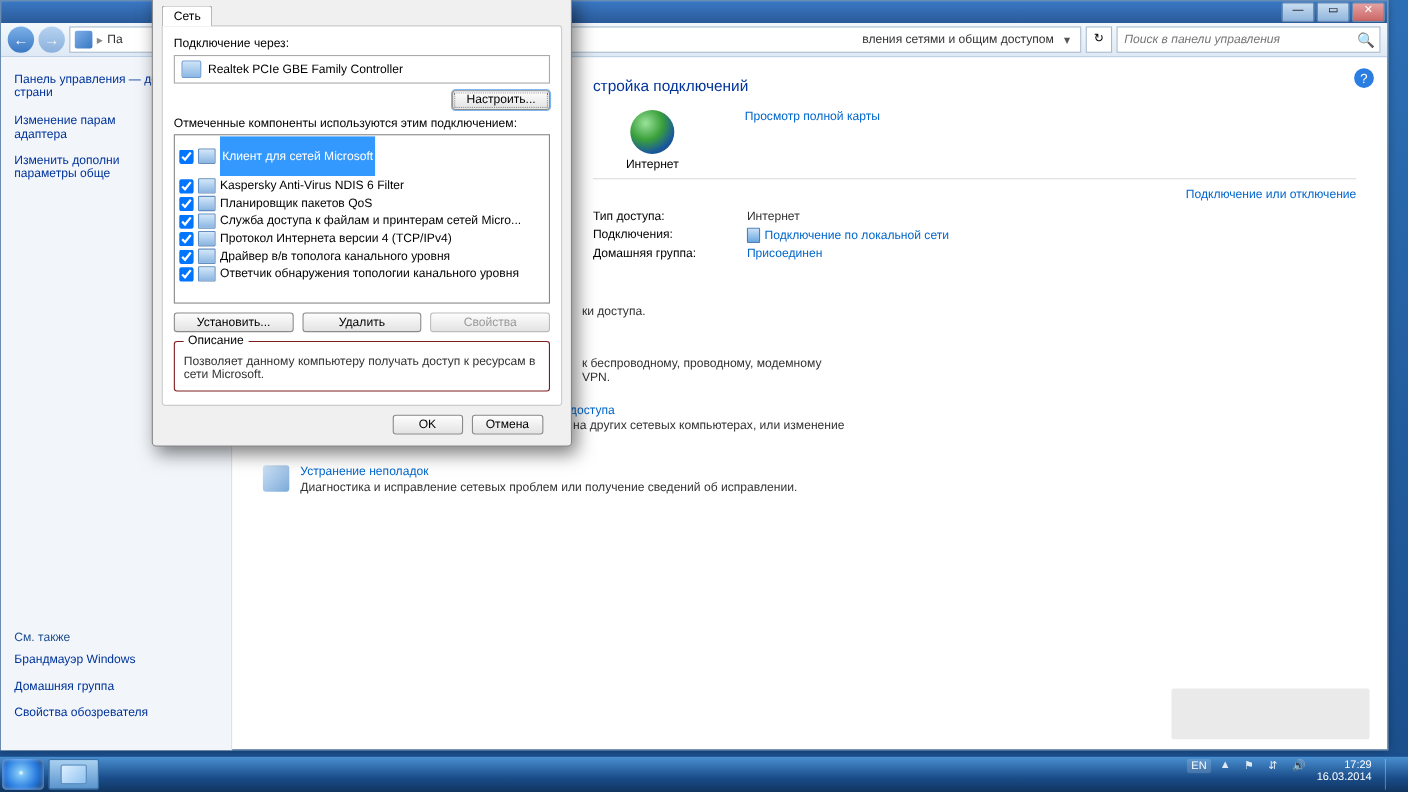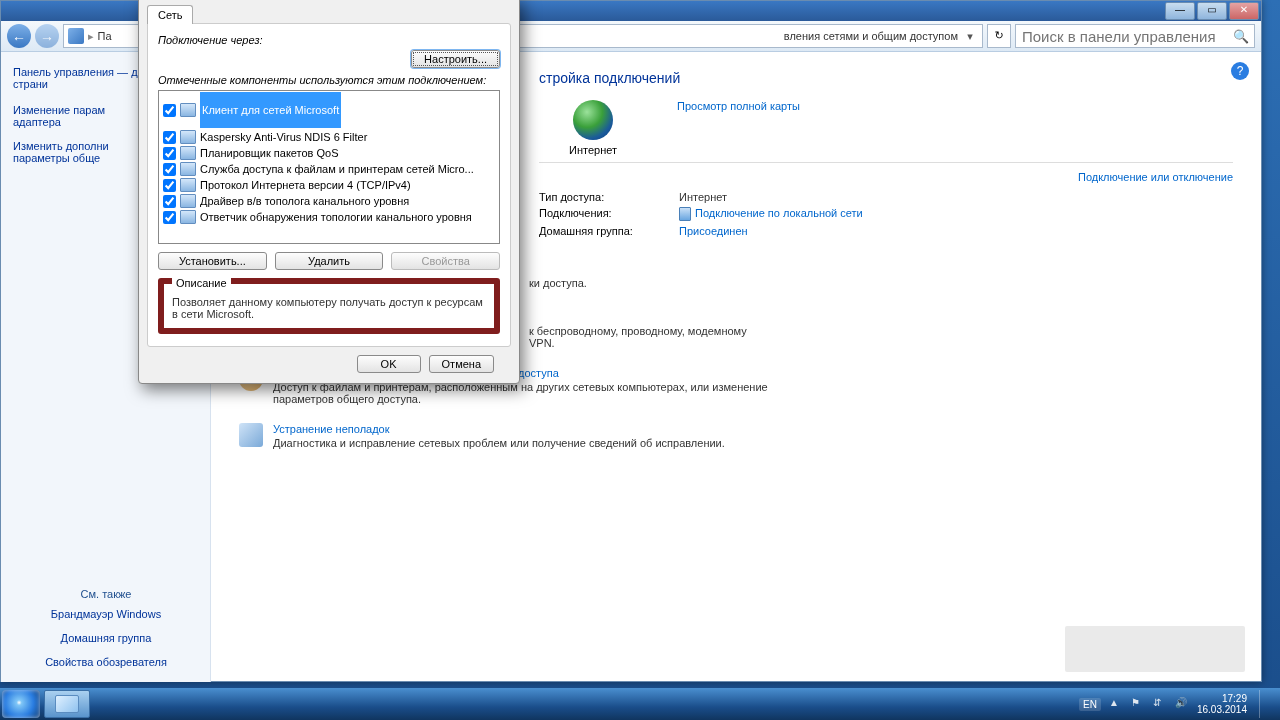--- a/index.html
+++ b/index.html
@@ -12,27 +12,27 @@
   .cp-addr { height:30px; background:linear-gradient(180deg,#f4f8fc,#dde9f5); border-bottom:1px solid #b9cde2; display:flex; align-items:center; gap:4px; padding:0 6px;}
   .nav-arrow { width:24px; height:24px; border-radius:50%; background:linear-gradient(180deg,#7db0e8,#3a78c3); color:#fff; text-align:center; line-height:24px; font-size:14px; cursor:pointer;}
   .nav-arrow.fwd { opacity:.5;}
   .addr-bar { flex:1; height:22px; background:#fff; border:1px solid #a8b9cc; display:flex; align-items:center; padding:0 4px; gap:4px;}
   .addr-bar .crumb { color:#333;}
   .addr-icon { width:16px; height:16px; background:linear-gradient(135deg,#7db0e8,#3a78c3); border-radius:2px;}
   .addr-sep { color:#888;}
   .addr-drop { width:16px; text-align:center; color:#555; cursor:pointer;}
   .refresh { width:22px; height:22px; border:1px solid #a8b9cc; background:#fff; text-align:center; line-height:20px; cursor:pointer;}
   .search { width:230px; height:22px; border:1px solid #a8b9cc; background:#fff; display:flex; align-items:center; padding:0 4px;}
-  .search input { flex:1; border:none; outline:none; font-size:15px; color:#888; }
+  .search input { flex:1; border:none; outline:none; font-size:11px; color:#888; font-style:italic;}
   .search .mag { color:#2a5a99; font-size:13px;}
   .cp-body { display:flex; height:calc(100% - 50px); position:relative;}
   .cp-sidebar { width:210px; background:#f2f6fb; border-right:1px solid #d7e2ef; padding:14px 12px; box-sizing:border-box;}
   .cp-sidebar .home-link { color:#003399; margin-bottom:14px; display:block;}
   .cp-sidebar .link { color:#003399; margin-bottom:12px; display:block; cursor:pointer;}
-  .cp-sidebar .sec { position:absolute; bottom:2px; left:12px; width:186px;text-align:center;}
+  .cp-sidebar .sec { position:absolute; bottom:16px; left:12px; width:186px;}
   .cp-sidebar .sec .heading { color:#1e4e8e; margin-bottom:8px;}
   .cp-main { flex:1; padding:18px 28px; position:relative; overflow:hidden;}
   .help-icon { position:absolute; right:12px; top:10px; width:18px; height:18px; border-radius:50%; background:#2a7de1; color:#fff; text-align:center; line-height:18px; font-size:12px;}
   .cp-main h1 { font-size:14px; font-weight:normal; color:#003399; margin:0 0 14px 0;}
   .net-diagram { display:flex; align-items:flex-start; gap:60px; margin-bottom:6px;}
   .net-node { text-align:center;}
   .globe { width:40px; height:40px; border-radius:50%; background:radial-gradient(circle at 35% 30%, #9be29b 0%, #3aa03a 40%, #1a5a9a 70%, #0a3a7a 100%); margin:0 auto 4px;}
   .map-link { color:#0066cc; cursor:pointer;}
   .hr { border:none; border-top:1px solid #ddd; margin:4px 0 8px;}
   .conn-link { color:#0066cc; text-align:right; display:block; margin-bottom:8px; cursor:pointer;}
@@ -45,45 +45,45 @@
   .section-item .ico { width:24px; height:24px; flex-shrink:0;}
   .ico.people { background:radial-gradient(circle at 30% 30%, #f5d9a7, #d9a860); border-radius:50%;}
   .ico.wrench { background:linear-gradient(135deg,#cfe3f7,#7aa9d8); border-radius:3px;}
   .section-item .title { color:#0066cc; cursor:pointer;}
   .section-item .desc { color:#333; margin-top:2px; max-width:520px;}
   
   .dialog { position:absolute; left:138px; top:-4px; width:380px; background:#f0f0f0; border:1px solid #888; box-shadow:4px 6px 16px rgba(0,0,0,.5); border-radius:4px; z-index:50; padding-bottom:10px;}
   .dlg-tab-strip { height:26px; display:flex; align-items:flex-end; padding-left:8px; background:transparent;}
   .dlg-tab { background:#fff; border:1px solid #aaa; border-bottom:none; border-radius:3px 3px 0 0; padding:3px 10px; font-size:11px; position:relative; top:1px; z-index:2;}
   .dlg-panel { background:#fff; border:1px solid #ccc; margin:0 8px 8px; padding:10px 10px 8px; border-radius:0 3px 3px 3px; position:relative;}
-  .dlg-panel .lbl { margin-bottom:4px;font-style:italic;}
+  .dlg-panel .lbl { margin-bottom:4px;}
   .conn-box { border:1px solid #aaa; padding:4px 6px; display:flex; align-items:center; gap:6px; margin-bottom:6px; background:#fff;}
   .conn-box .nic-ico { width:16px; height:14px; background:linear-gradient(180deg,#cde3f7,#8cb8e4); border:1px solid #6a9ad0; border-radius:2px;}
   .btn { background:linear-gradient(180deg,#fdfdfd,#e3e3e3); border:1px solid #8a8a8a; border-radius:3px; padding:2px 12px; font-size:11px; cursor:pointer;}
   .btn:focus, .btn.focus { outline:1px dotted #555; outline-offset:-3px; box-shadow:0 0 0 1px #7eb6f0;text-align:right;}
   .btn.disabled { color:#999; border-color:#bbb; cursor:default;}
   .cfg-row { display:flex; justify-content:flex-end; margin-bottom:6px;}
   .comp-list { border:1px solid #888; height:152px; overflow:auto; background:#fff; margin-bottom:8px;}
   .comp-row { display:flex; align-items:center; gap:4px; padding:1px 4px; font-size:11px; white-space:nowrap;}
   .comp-row input { margin:0;}
   .comp-ico { width:14px; height:12px; background:linear-gradient(180deg,#d4e7fa,#8ab6e2); border:1px solid #628ec0; border-radius:1px; flex-shrink:0;}
   .comp-row.selected .comp-label { background:#3399ff; color:#fff; padding:12px 2px;}
   .btn-row { display:flex; gap:8px; margin-bottom:8px;}
   .btn-row .btn { flex:1; text-align:center;}
-  .group { border:6px solid #7f1d1d; border-radius:3px; padding:12px 8px 8px; position:relative; margin-bottom:4px;}
+  .group { border:1px solid #7f1d1d; border-radius:3px; padding:12px 8px 8px; position:relative; margin-bottom:4px;}
   .group .legend { position:absolute; top:-7px; left:8px; background:#fff; padding:0 4px; font-size:11px;}
   .group .desc { font-size:11px; color:#333;}
   .dlg-footer { display:flex; justify-content:flex-end; gap:8px; padding:0 25px;}
   .dlg-footer .btn { min-width:64px; text-align:center;}
   
   .taskbar { position:absolute; left:0; bottom:0; width:100%; height:32px; background:linear-gradient(180deg,#4a8fd0 0%, #1a4d8a 60%, #10355f 100%); display:flex; align-items:center; color:#fff; font-size:10px;}
   .start { width:38px; height:28px; margin:2px; background:radial-gradient(circle at 45% 45%, #fff 0%, #7fc6f7 10%, #2a7de1 55%, #103a6f 100%); border-radius:4px; box-shadow:inset 0 0 4px rgba(255,255,255,.6);}
   .task-item { width:44px; height:26px; margin:3px 2px; background:linear-gradient(180deg,#a9d0f0,#5a94cc); border:1px solid #3a6fa6; border-radius:2px; display:flex; align-items:center; justify-content:center;}
   .task-item .mini-ico { width:22px; height:16px; background:linear-gradient(135deg,#dff0ff,#8fc2ef); border:1px solid #5a8cc0; border-radius:2px;}
-  .tray { margin-left:auto; display:flex; align-items:center; gap:8px; padding:0 10px;}
+  .tray { margin-left:auto; display:flex; align-items:flex-start; gap:8px; padding:0 10px;}
   .tray .lang { background:rgba(255,255,255,.15); padding:1px 4px; border-radius:2px;}
   .tray .ico { width:14px; height:14px; opacity:.85;}
   .tray .clock { text-align:right; line-height:11px;}
   .tray .show-desktop { width:10px; height:28px; border-left:1px solid rgba(255,255,255,.3); margin-left:4px;}
   
   .greybox { position:absolute; right:16px; bottom:10px; width:180px; height:46px; background:#eaeaea; border-radius:2px;}
 </style>
 </head>
 <body>
 
@@ -182,20 +182,24 @@
       </div>
     </div>
   </div>
 
   <div class="dialog">
     <div class="dlg-tab-strip">
       <div class="dlg-tab">Сеть</div>
     </div>
     <div class="dlg-panel">
       <div class="lbl">Подключение через:</div>
+      <div class="conn-box">
+        <div class="nic-ico"></div>
+        <span>Realtek PCIe GBE Family Controller</span>
+      </div>
       <div class="cfg-row">
         <button class="btn focus">Настроить...</button>
       </div>
       <div class="lbl">Отмеченные компоненты используются этим подключением:</div>
       <div class="comp-list" id="comp-list">
           <div class="comp-row selected">
             <input type="checkbox" checked="" style="">
             <div class="comp-ico"></div>
             <span class="comp-label">Клиент для сетей Microsoft</span>
           </div>

